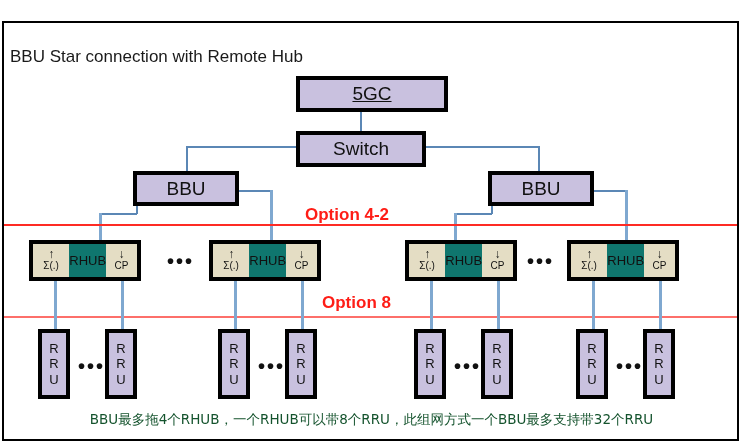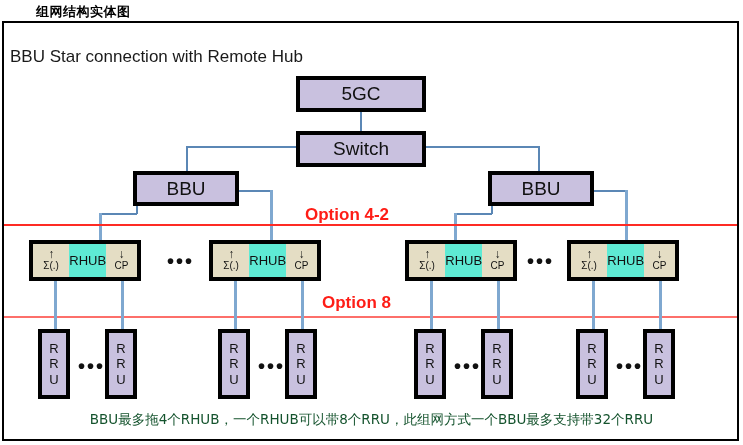--- a/index.html
+++ b/index.html
@@ -28,21 +28,21 @@
   .rru{position:absolute;box-sizing:border-box;border:4px solid #000;
        background:#c9c1df;display:flex;flex-direction:column;
        align-items:center;justify-content:center;font-size:13px;line-height:1.18;color:#111;}
 
   
   .rhub-group{position:absolute;box-sizing:border-box;border:4px solid #000;
               background:#000;display:flex;align-items:stretch;}
   .rhub-cell{box-sizing:border-box;display:flex;flex-direction:column;
              align-items:center;justify-content:center;color:#111;}
   .cell-sum{background:#e4ddc4;width:47px;}
-  .cell-mid{background:#5eead4;flex:1;font-size:13px;justify-content:center;}
+  .cell-mid{background:#0f766e;flex:1;font-size:13px;justify-content:center;}
   .cell-cp{background:#e4ddc4;width:40px;}
   .arrow{font-size:12px;line-height:1;}
   .sub{font-size:10px;line-height:1.25;}
 
   
   .wire{position:absolute;background:#5b87b5;}
   .wire.h{height:1.5px;}
   .wire.v{width:1.5px;}
   .wire.thick{background:#7fa8d0;width:2.5px;}
 
@@ -57,27 +57,26 @@
   
   .note{position:absolute;left:0;right:0;top:411px;text-align:center;
         color:#14532d;font-size:13.5px;font-family:"DejaVu Sans",sans-serif;
         white-space:nowrap;}
 </style>
 </head>
 <body>
 
 <div id="stage">
 
-  <div class="doc-title">组网结构实体图</div>
 
   <div class="frame"></div>
 
   <div class="diagram-title">BBU Star connection with Remote Hub</div>
 
-  <div class="node core" style="left:296px;top:76px;width:130px;height:36px;">
+  <div class="node core" style="left:296px;top:76px;width:152px;height:36px;text-decoration:underline;">
     <span>5GC</span>
   </div>
 
   <div class="wire v" style="left:360px;top:112px;height:19px;"></div>
 
   <div class="node core" style="left:296px;top:131px;width:130px;height:36px;">
     <span>Switch</span>
   </div>
 
   <div class="wire h" style="left:186px;top:146px;width:110px;"></div>

